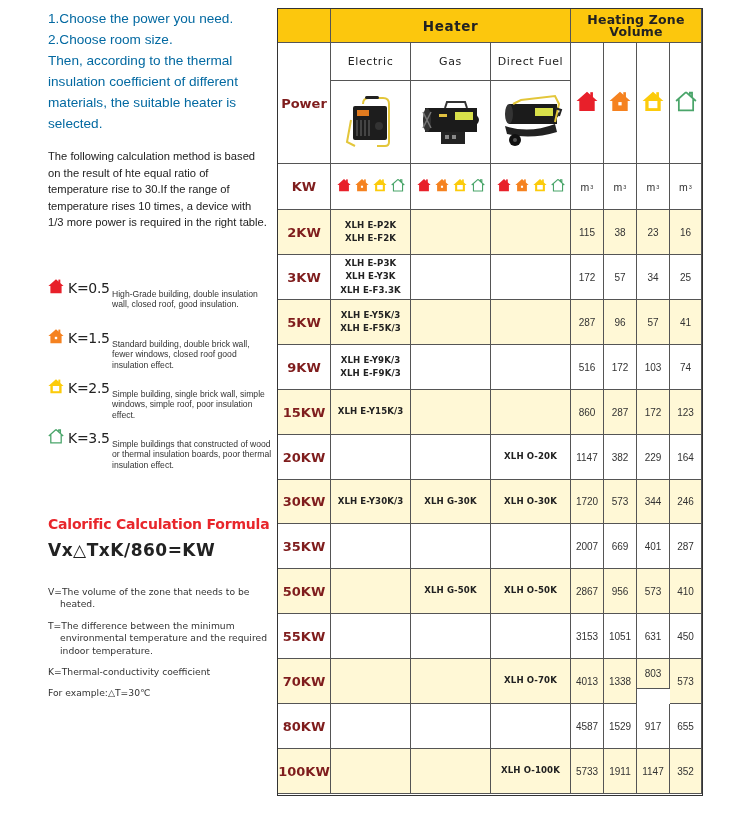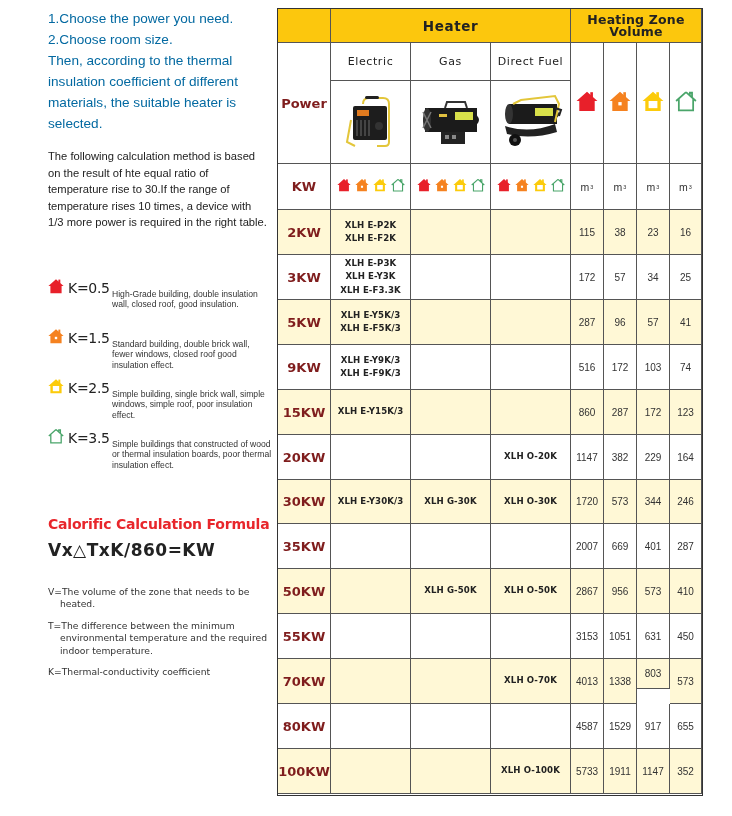--- a/index.html
+++ b/index.html
@@ -86,20 +86,21 @@
       <span class="kdesc">Simple buildings that constructed of wood or thermal insulation boards, poor thermal insulation effect.</span>
     </div>
   </div>
 
 <div class="formula-title">Calorific Calculation Formula</div>
 <div class="formula">Vx△TxK/860=KW</div>
 <div class="defs">
   <div class="def">V=The volume of the zone that needs to be heated.</div>
   <div class="def">T=The difference between the minimum environmental temperature and  the required indoor temperature.</div>
   <div class="def">K=Thermal-conductivity coefficient</div>
+  <div class="def">For example:△T=30℃</div>
 </div>
 
 <div class="tbl" id="tbl">
     <div class="cell hdr" style="left: 0px; top: 0px; width: 53px; height: 34px;"></div>
     <div class="cell hdr hdr-heater" style="left: 53px; top: 0px; width: 240px; height: 34px;">
       <span>Heater</span>
     </div>
     <div class="cell hdr hdr-zone" style="left: 293px; top: 0px; width: 131px; height: 34px;">
       <span>Heating Zone Volume</span>
     </div>

